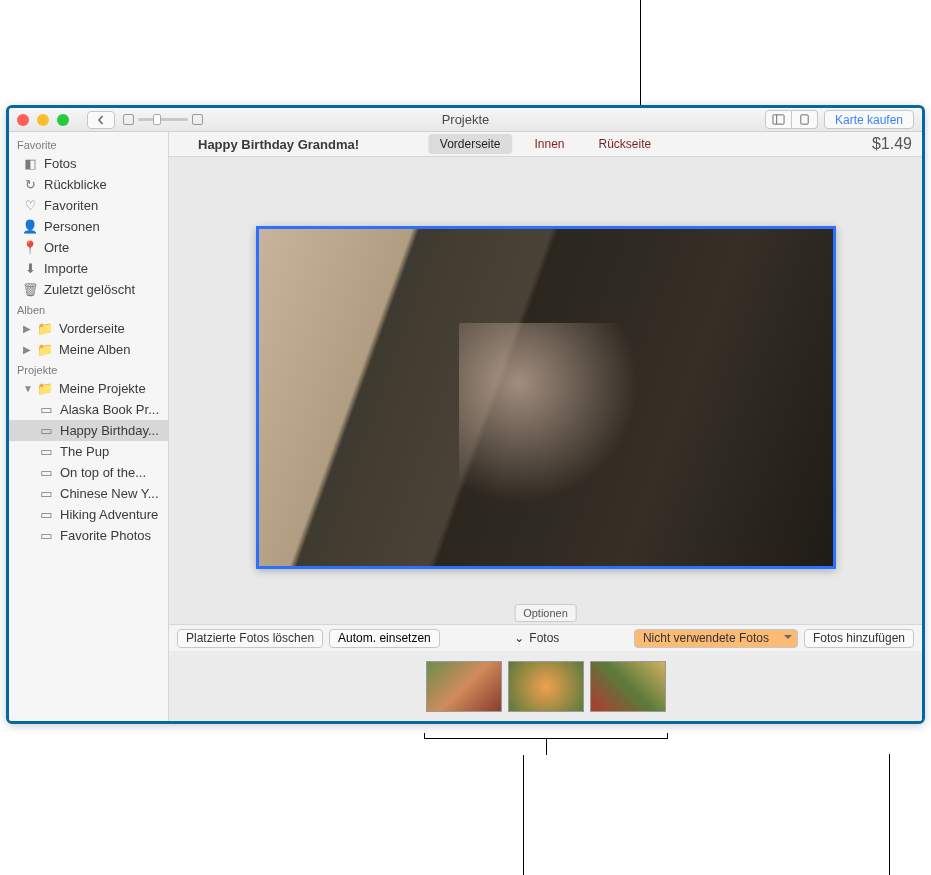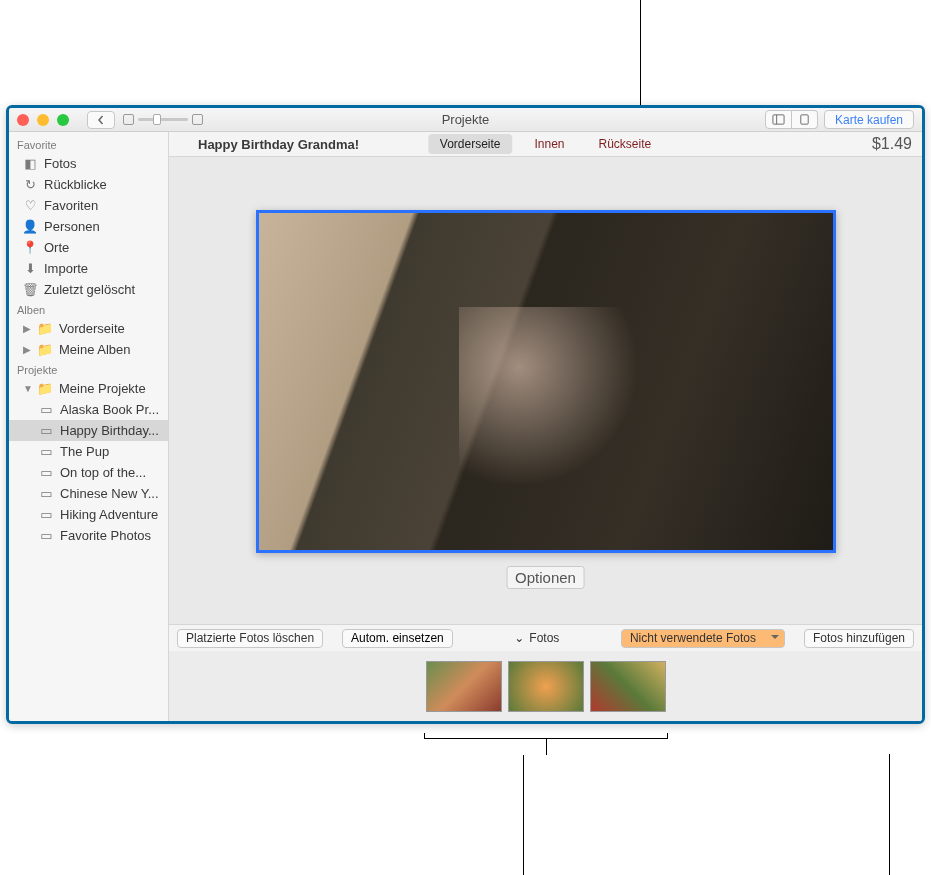--- a/index.html
+++ b/index.html
@@ -140,26 +140,26 @@
 }
 .card-caption {
   text-align:center; padding:16px 10px 22px;
   font-family: "Comic Sans MS", cursive;
   font-size:19px; letter-spacing:1px;
   color:#b536a7;
 }
 .options-tag {
   position:absolute; left:50%; transform:translateX(-50%);
   background:#f4f4f4; border:1px solid #c9c9c9; border-radius:3px;
-  padding:2px 8px; font-size:15px; color:#555;
+  padding:2px 8px; font-size:11px; color:#555;
 }
 .canvas-wrap { position:relative; flex:1; display:flex; }
 .bottombar {
   height:27px; background:#f4f4f4; border-top:1px solid #d6d6d6;
-  display:flex; align-items:center; padding:0 8px; gap:19px;margin-top:33px;
+  display:flex; align-items:center; padding:0 8px; gap:6px;
 }
 .bottombar .btn {
   height:19px; padding:0 8px; border:1px solid #c7c7c7; border-radius:4px;
   background:#fafafa; font-size:12px; color:#333;
 }
 .bottombar .btn.disabled { color:#000000; }
 .bottombar .flex { flex:1; }
 .fotos-collapse {
   display:flex; align-items:center; gap:5px; font-size:12px; color:#333;
 }

